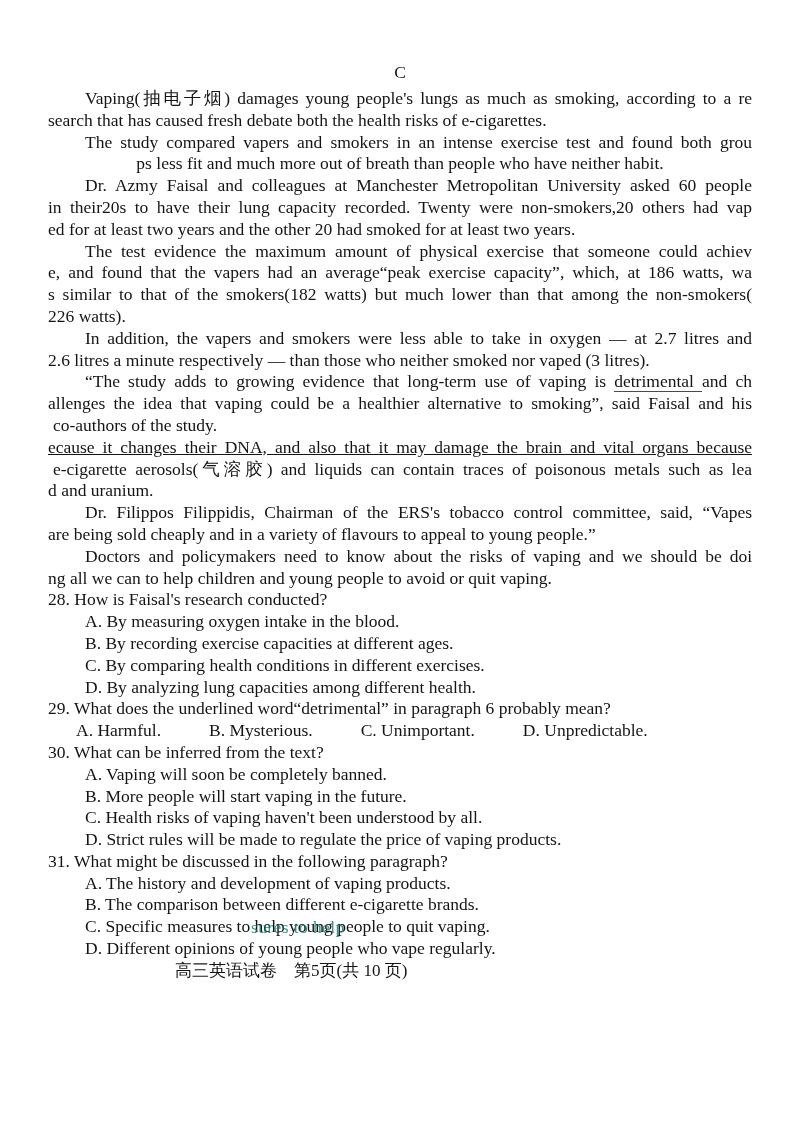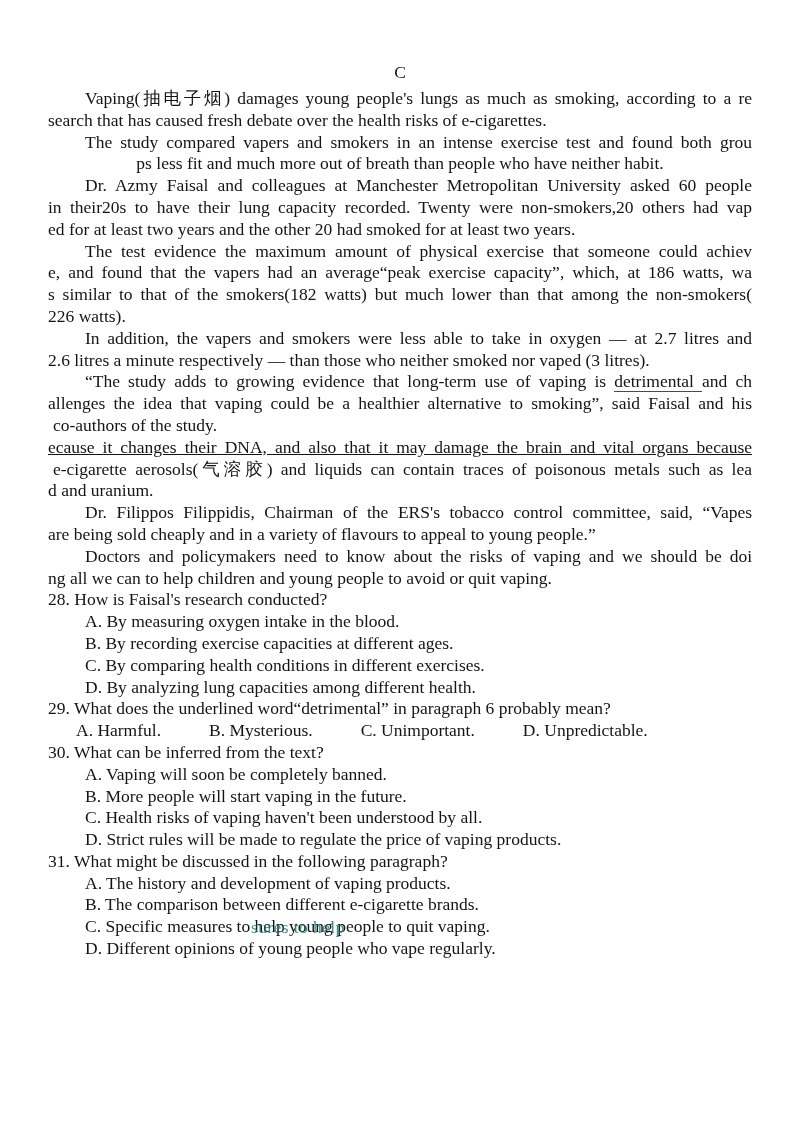--- a/index.html
+++ b/index.html
@@ -54,21 +54,21 @@
   }
 </style>
 </head>
 <body>
 
 <div class="page">
   <div class="content">
     <div class="section-label">C</div>
     <div>
         <div class="line j" style="text-indent: 37px;">Vaping(抽电子烟) damages young people's lungs as much as smoking, according to a re</div>
-        <div class="line" style="text-indent: 0px;">search that has caused fresh debate over the health risks of e-cigarettes.</div>
+        <div class="line" style="text-indent: 0px;">search that has caused fresh debate both the health risks of e-cigarettes.</div>
         <div class="line j" style="text-indent: 37px;">The study compared vapers and smokers in an intense exercise test and found both grou</div>
         <div class="line" style="text-indent: 0px; text-align: center;">ps less fit and much more out of breath than people who have neither habit.</div>
         <div class="line j" style="text-indent: 37px;">Dr. Azmy Faisal and colleagues at Manchester Metropolitan University asked 60 people</div>
         <div class="line j" style="text-indent: 0px;">in their20s to have their lung capacity recorded. Twenty were non-smokers,20 others had vap</div>
         <div class="line" style="text-indent: 0px;">ed for at least two years and the other 20 had smoked for at least two years.</div>
         <div class="line j" style="text-indent: 37px;">The test evidence the maximum amount of physical exercise that someone could achiev</div>
         <div class="line j" style="text-indent: 0px;">e, and found that the vapers had an average“peak exercise capacity”, which, at 186 watts, wa</div>
         <div class="line j" style="text-indent: 0px;">s similar to that of the smokers(182 watts) but much lower than that among the non-smokers(</div>
         <div class="line" style="text-indent: 0px;">226 watts).</div>
         <div class="line j" style="text-indent: 37px;">In addition, the vapers and smokers were less able to take in oxygen — at 2.7 litres and</div>
@@ -94,14 +94,15 @@
         <div class="line" style="text-indent: 37px;">A. Vaping will soon be completely banned.</div>
         <div class="line" style="text-indent: 37px;">B. More people will start vaping in the future.</div>
         <div class="line" style="text-indent: 37px;">C. Health risks of vaping haven't been understood by all.</div>
         <div class="line" style="text-indent: 37px;">D. Strict rules will be made to regulate the price of vaping products.</div>
         <div class="line" style="text-indent: 0px;">31. What might be discussed in the following paragraph?</div>
         <div class="line" style="text-indent: 37px;">A. The history and development of vaping products.</div>
         <div class="line" style="text-indent: 37px;">B. The comparison between different e-cigarette brands.</div>
         <div class="line" style="text-indent: 37px;">C. Specific measures to help young people to quit vaping.<span class="ghost" style="left: 166px;">sures to help</span></div>
         <div class="line" style="text-indent: 37px;">D. Different opinions of young people who vape regularly.</div>
       </div>
+    <div class="footer-line">高三英语试卷　第5页(共 10 页)</div>
   </div>
 </div>
 
 </body></html>

